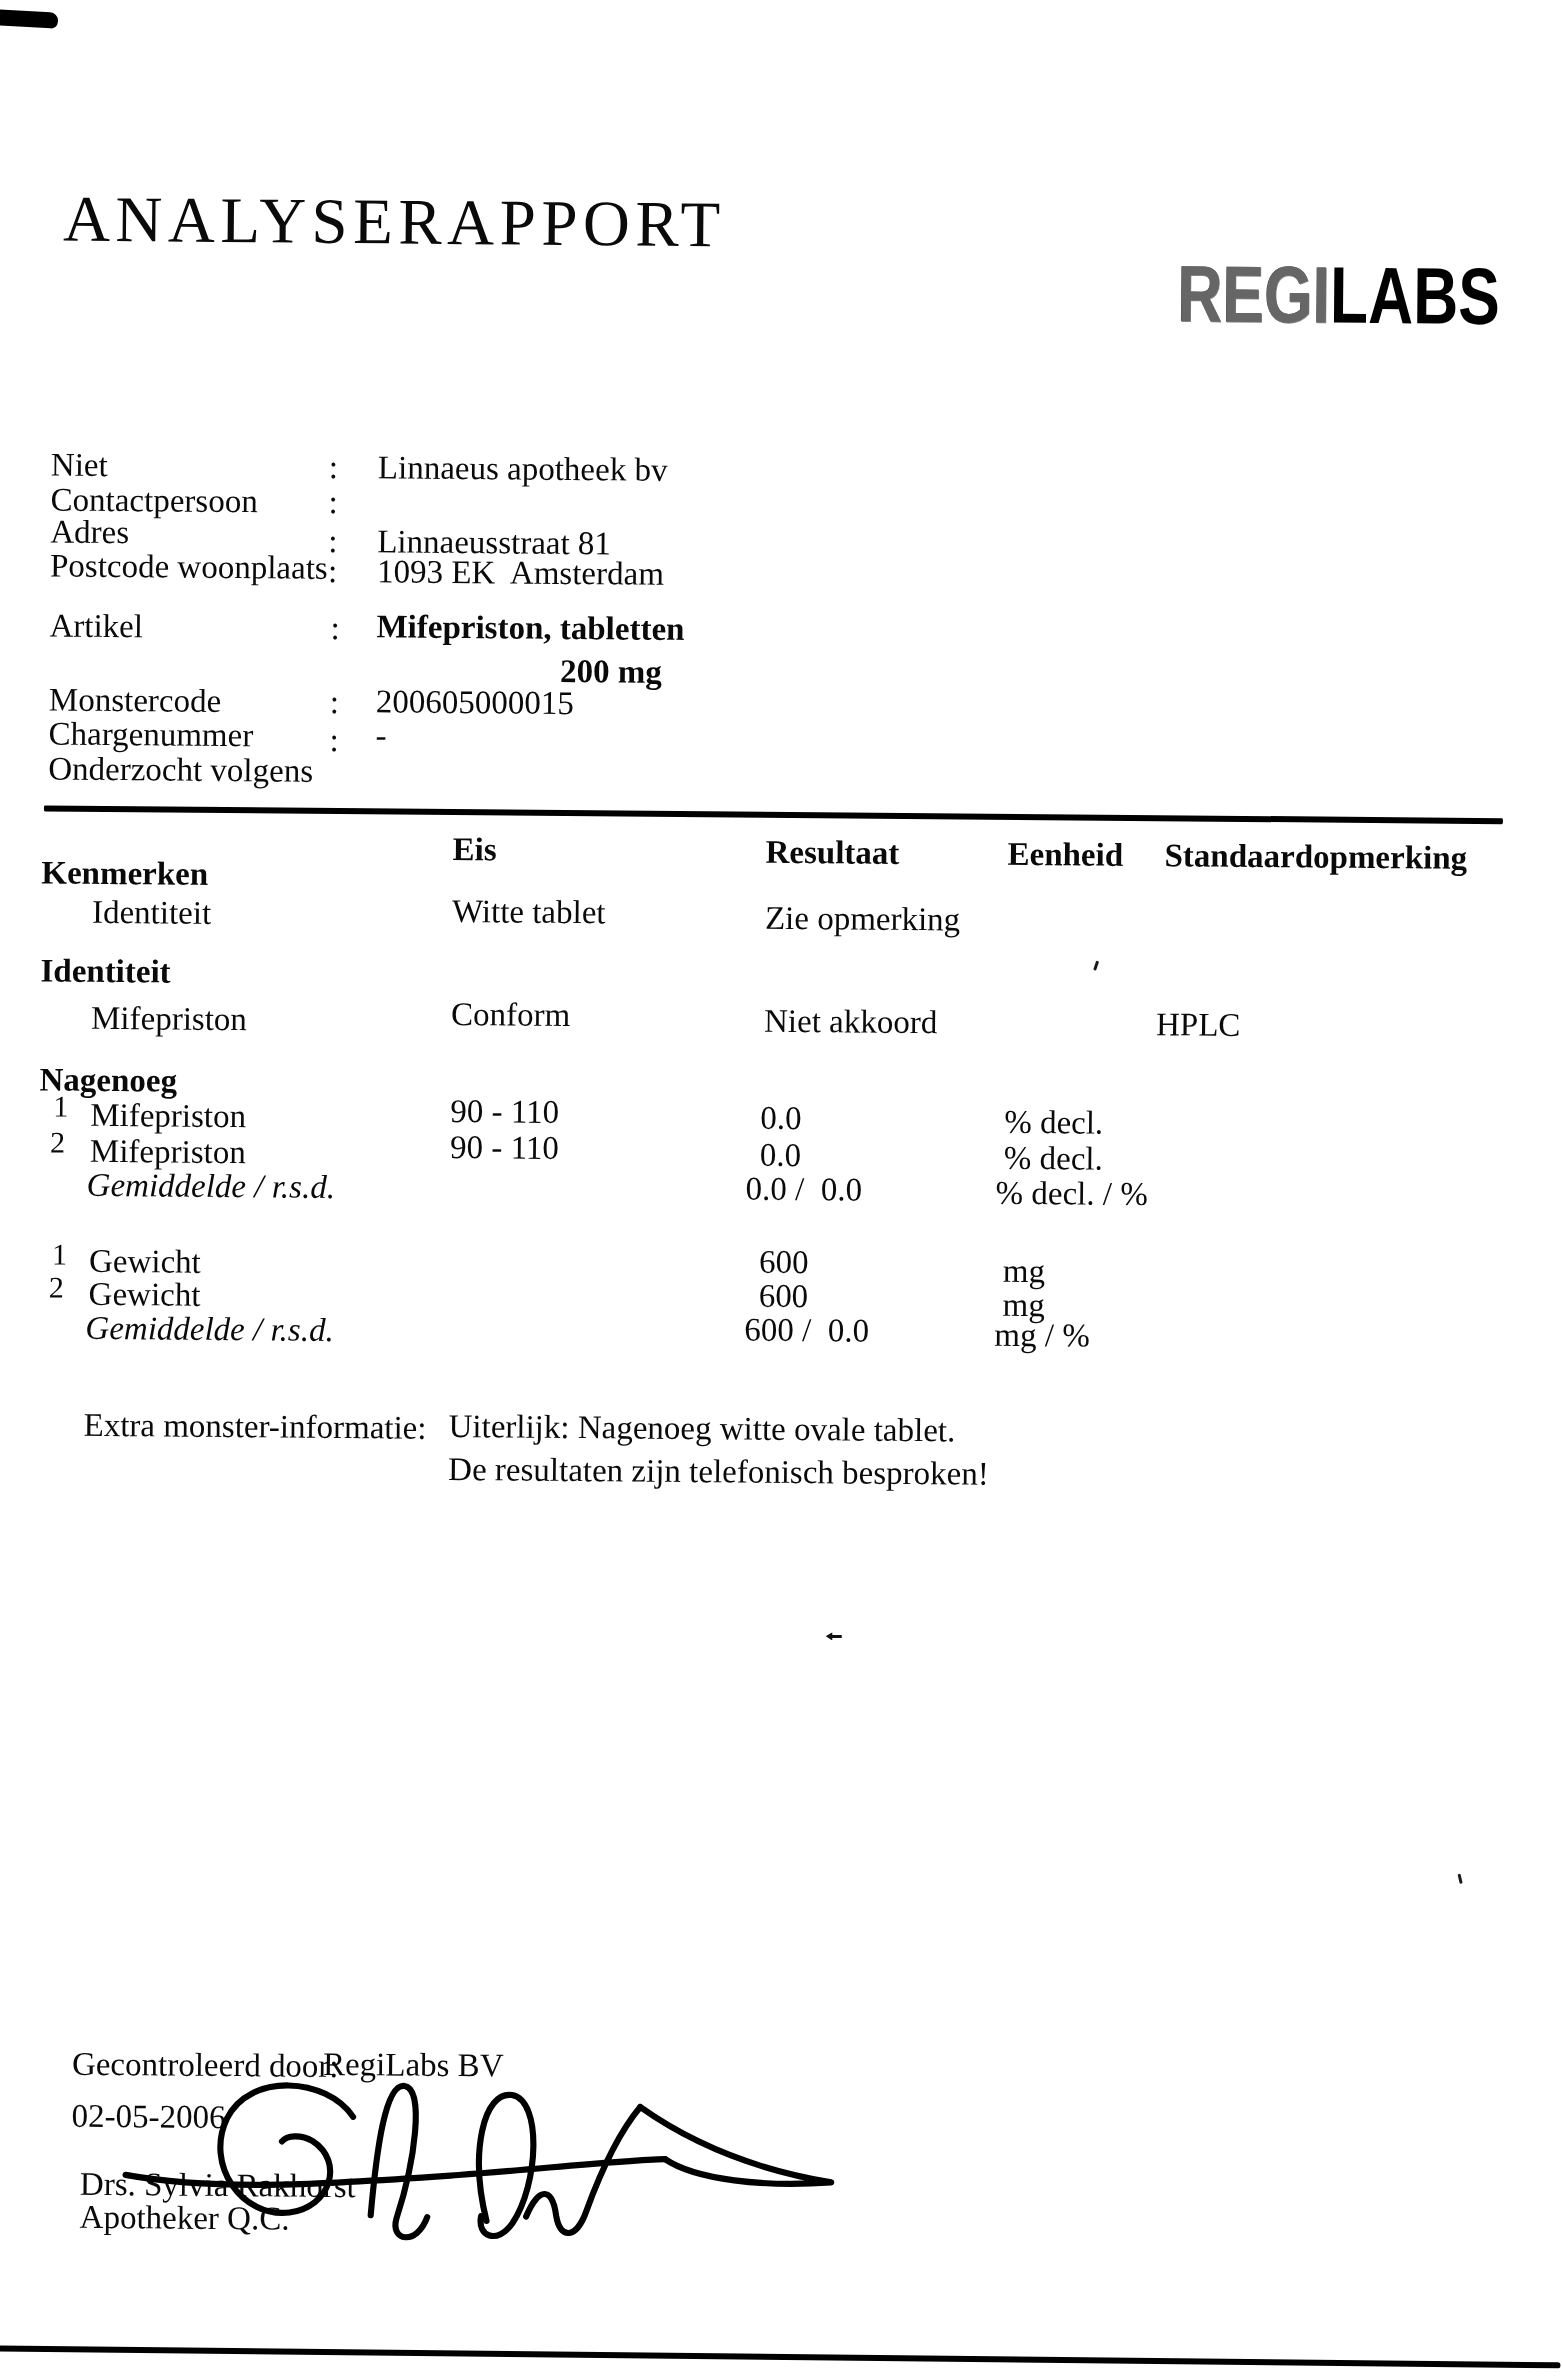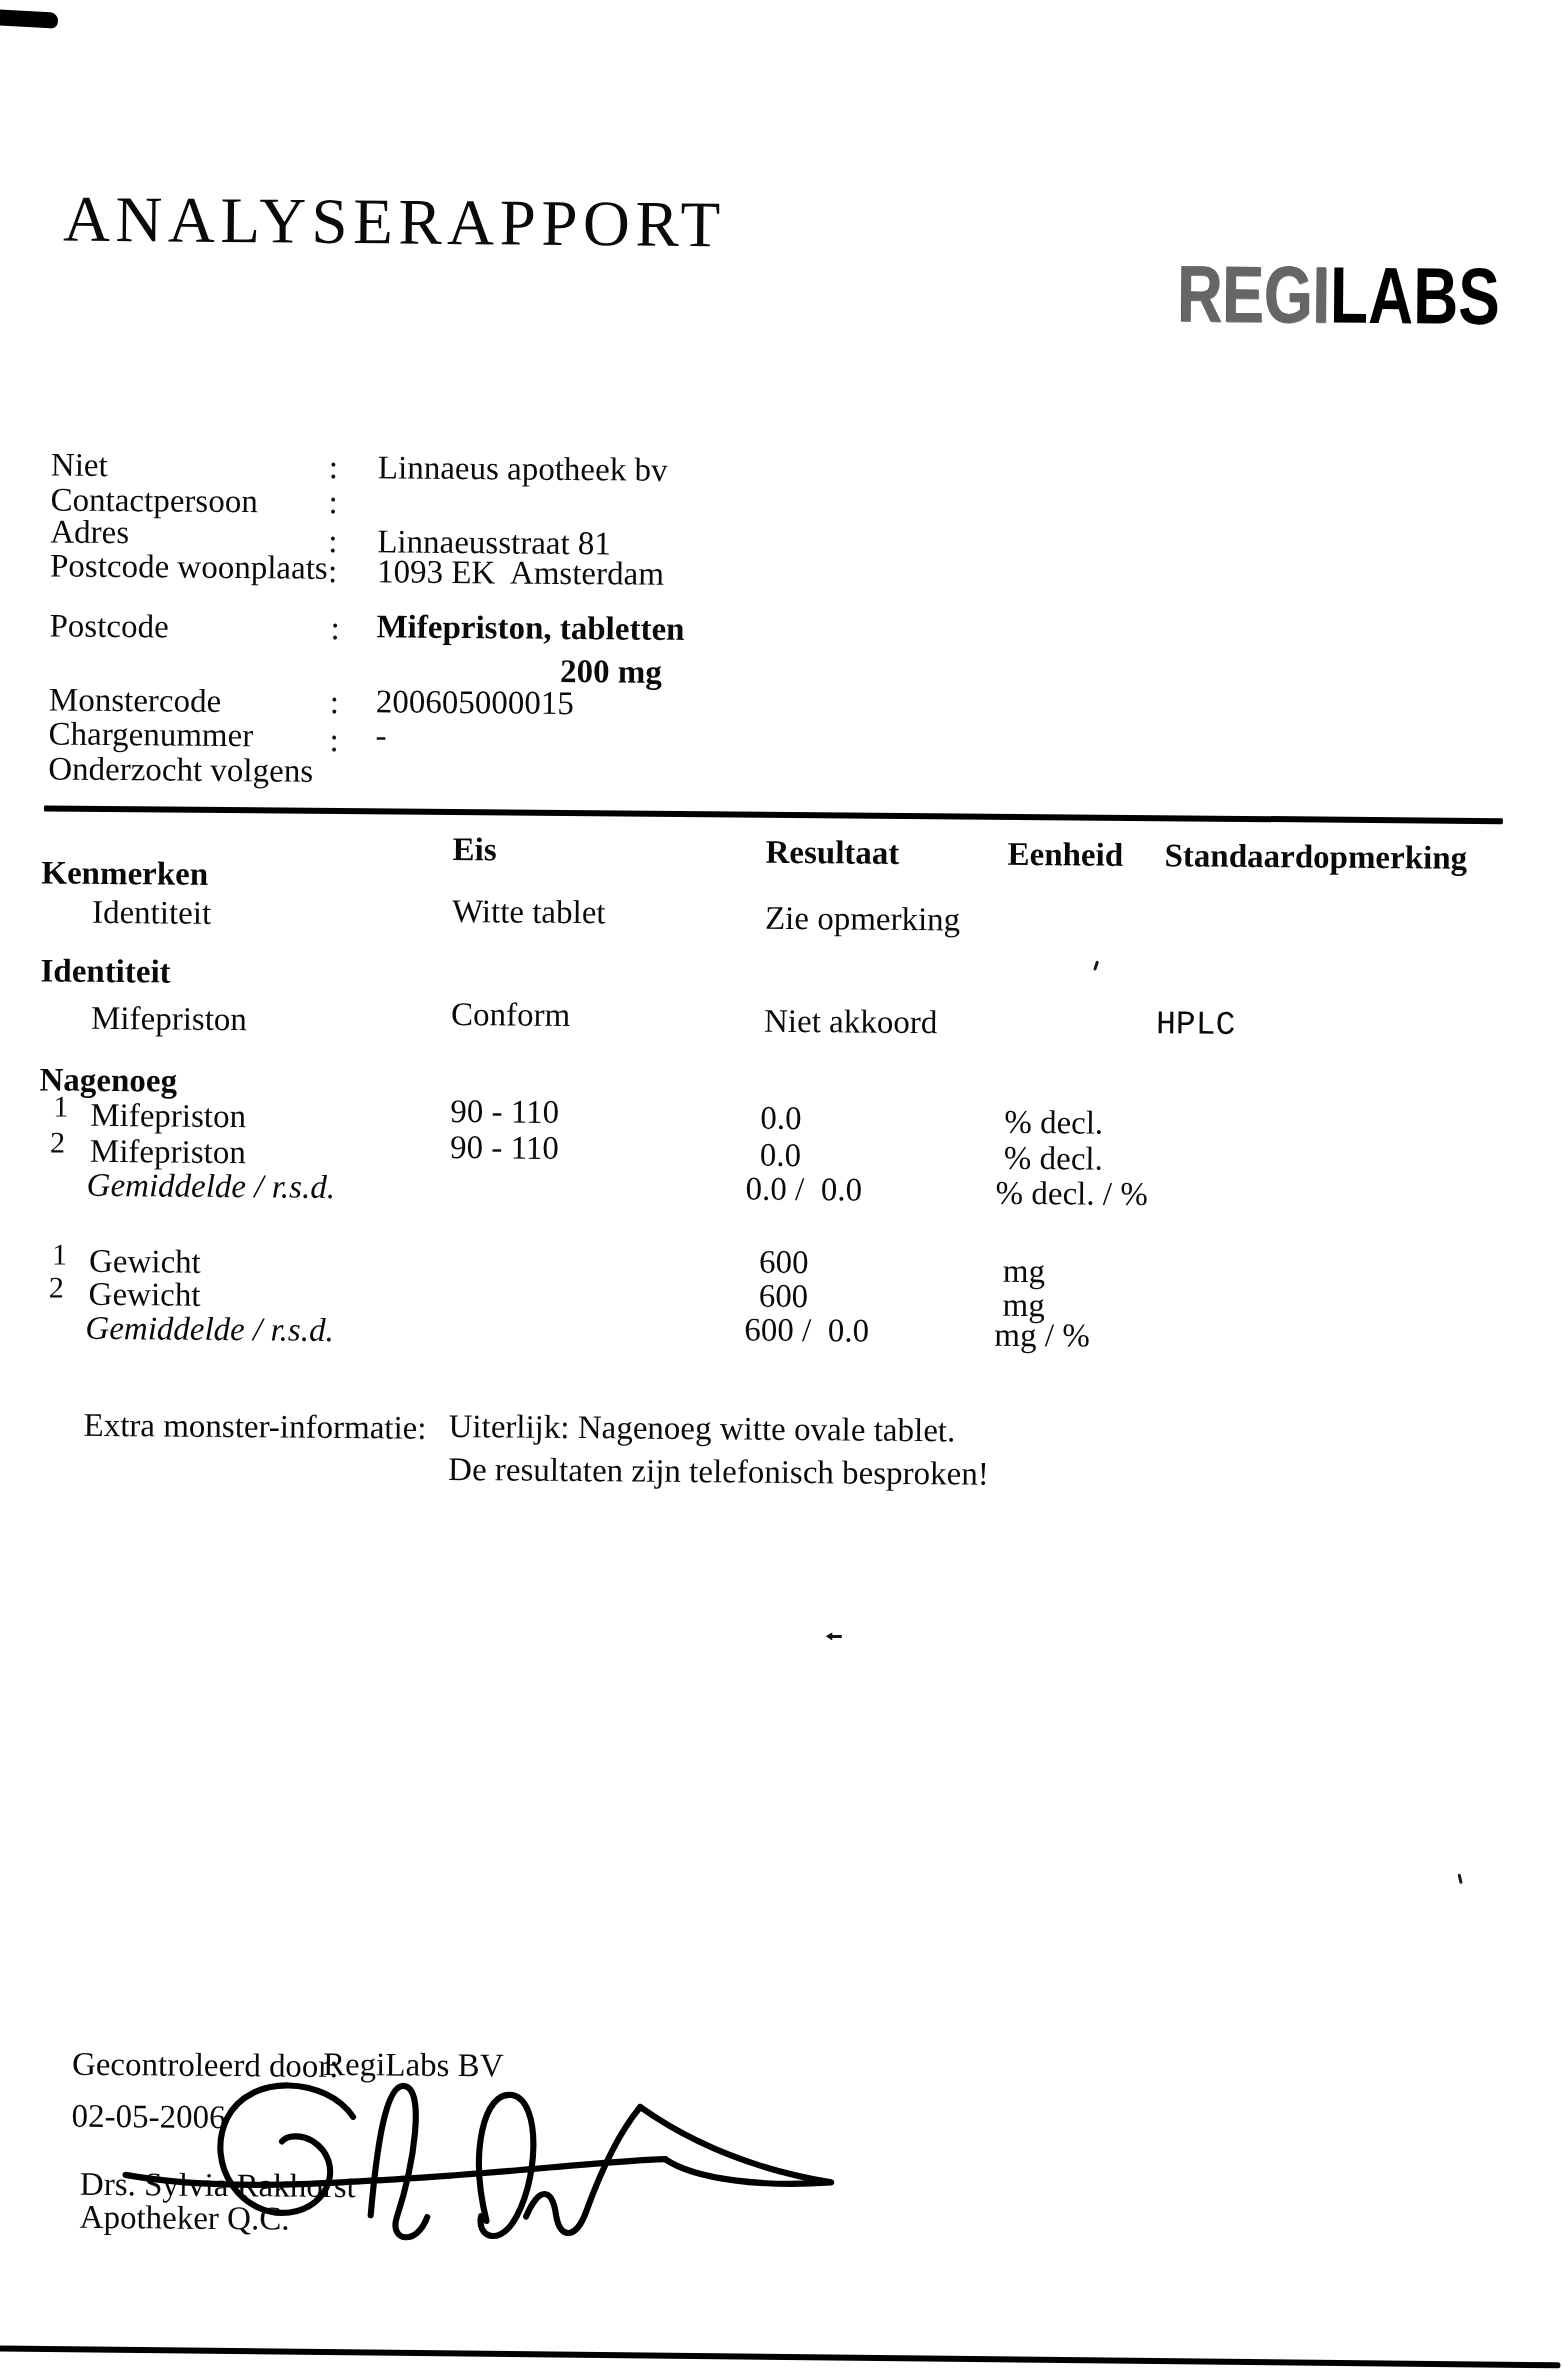--- a/index.html
+++ b/index.html
@@ -56,21 +56,21 @@
     <div class="t" style="left:333px;top:483px;">:</div>
 
     <div class="t" style="left:55px;top:515px;text-align:right;">Adres</div>
     <div class="t" style="left:333px;top:522px;">:</div>
     <div class="t" style="left:382px;top:522px;">Linnaeusstraat 81</div>
 
     <div class="t" style="left:55px;top:549px;">Postcode woonplaats</div>
     <div class="t" style="left:333px;top:552px;">:</div>
     <div class="t" style="left:382px;top:552px;">1093 EK  Amsterdam</div>
 
-    <div class="t" style="left:55px;top:609px;">Postcode</div>
+    <div class="t" style="left:55px;top:609px;">Artikel</div>
     <div class="t" style="left:336px;top:609px;">:</div>
     <div class="t b" style="left:382px;top:607px;">Mifepriston, tabletten</div>
     <div class="t b" style="left:566px;top:650px;">200 mg</div>
 
     <div class="t" style="left:55px;top:683px;">Monstercode</div>
     <div class="t" style="left:336px;top:683px;">:</div>
     <div class="t" style="left:382px;top:682px;">200605000015</div>
 
     <div class="t" style="left:55px;top:717px;">Chargenummer</div>
     <div class="t" style="left:336px;top:721px;">:</div>
@@ -89,21 +89,21 @@
     <div class="t" style="left:100px;top:895px;">Identiteit</div>
     <div class="t" style="left:460px;top:891px;">Witte tablet</div>
     <div class="t" style="left:773px;top:895px;">Zie opmerking</div>
 
     <div class="tick tick1"></div>
 
     <div class="t b" style="left:49px;top:954px;">Identiteit</div>
     <div class="t" style="left:100px;top:1001px;">Mifepriston</div>
     <div class="t" style="left:460px;top:994px;">Conform</div>
     <div class="t" style="left:773px;top:998px;">Niet akkoord</div>
-    <div class="t" style="left:1165px;top:998px;font-family:Liberation Mono, monospace;">HPLC</div>
+    <div class="t" style="left:1165px;top:998px;">HPLC</div>
 
     <div class="t b" style="left:49px;top:1063px;">Nagenoeg</div>
 
     <div class="t num" style="left:63px;top:1091px;">1</div>
     <div class="t" style="left:100px;top:1098px;">Mifepriston</div>
     <div class="t" style="left:460px;top:1091px;">90 - 110</div>
     <div class="t" style="left:770px;top:1095px;">0.0</div>
     <div class="t" style="left:1014px;top:1097px;">% decl.</div>
 
     <div class="t num" style="left:60px;top:1127px;">2</div>

